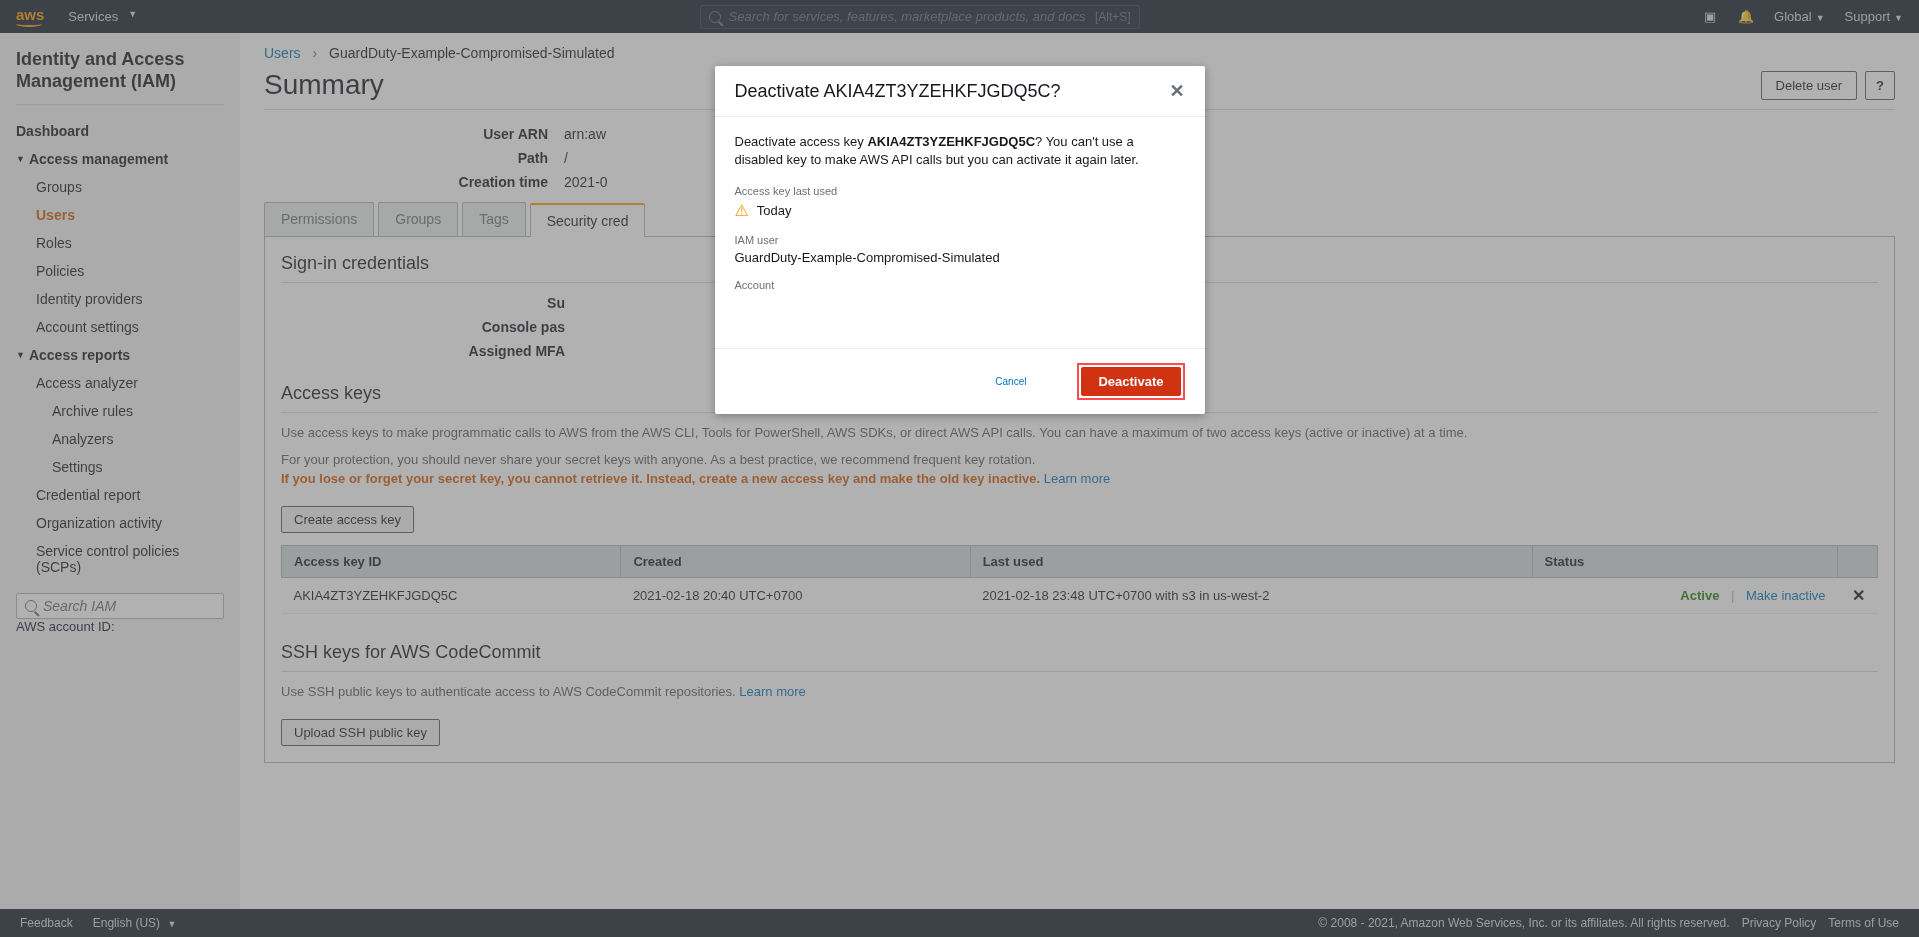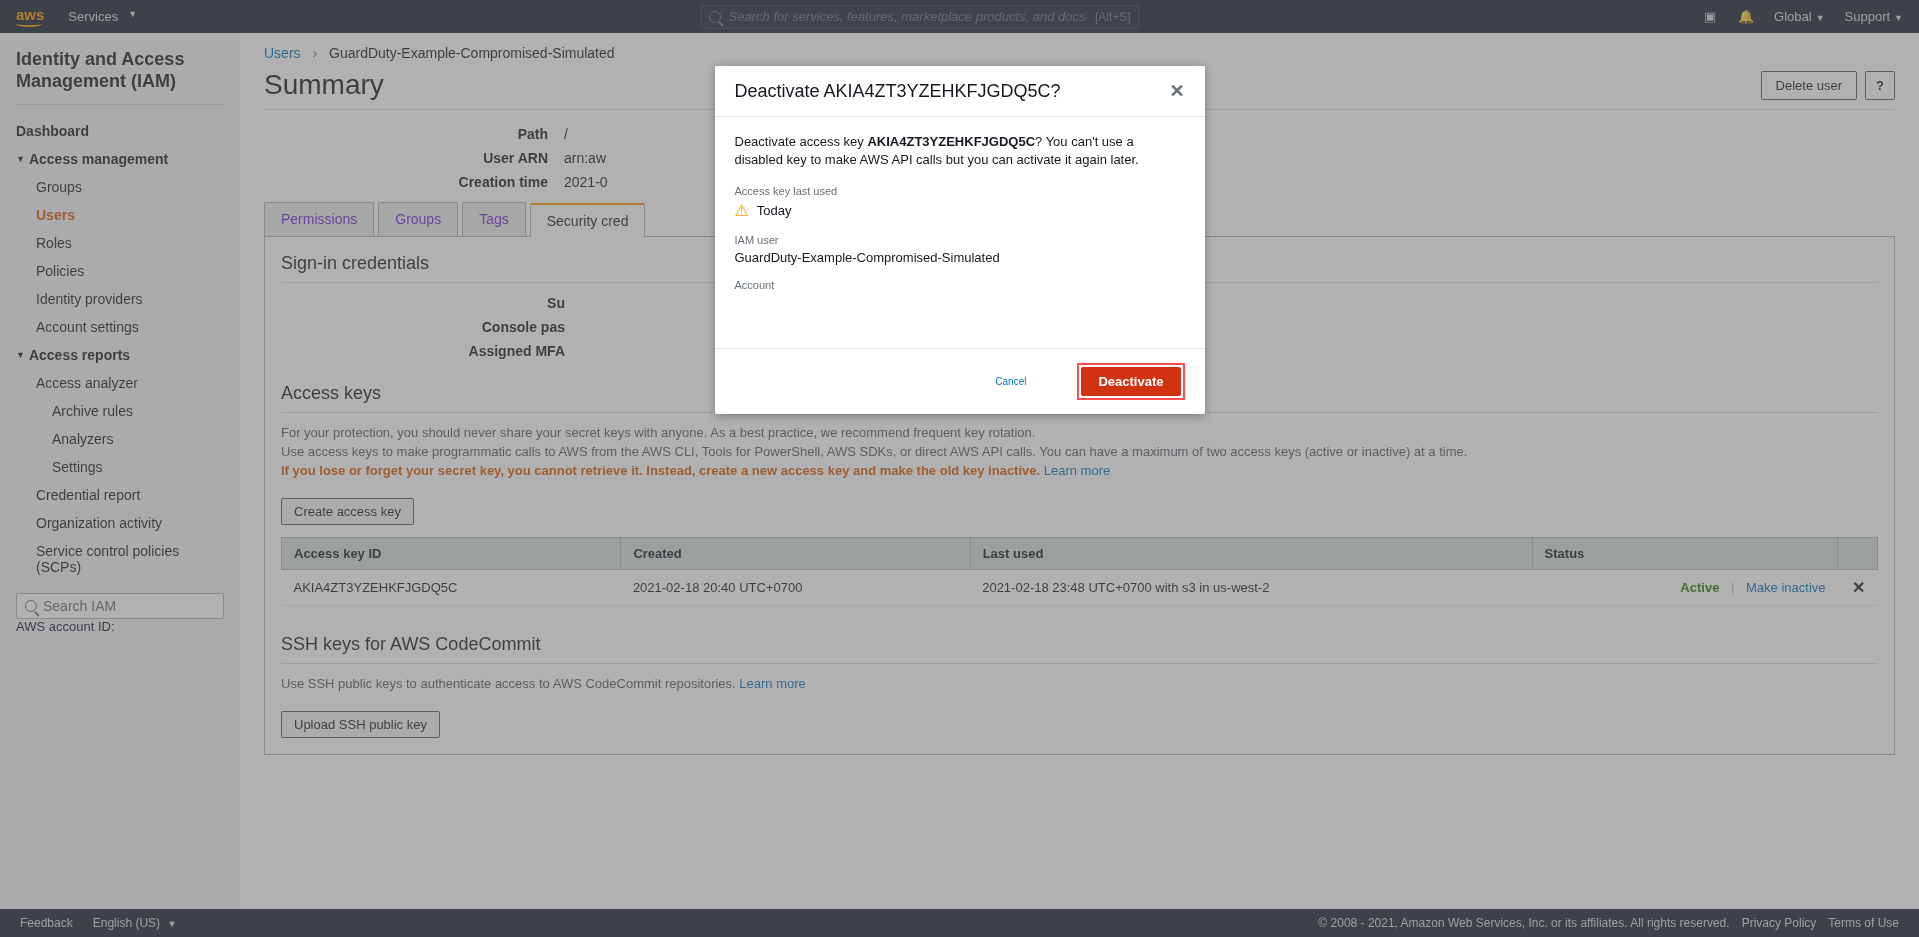--- a/index.html
+++ b/index.html
@@ -40,21 +40,21 @@
 .btn { background: #fff; border: 1px solid #545b64; border-radius: 2px; padding: 6px 14px; cursor: pointer; font-size: 13px; color: #16191f; }
 .btn.icon-only { padding: 6px 10px; font-weight: bold; }
 .btn.small { padding: 5px 12px; background: #f2f3f3; }
 .hr-full { border: none; border-top: 1px solid #d5dbdb; margin: 8px 0 16px; }
 
 .kv { display: flex; margin-bottom: 8px; font-size: 14px; }
 .kv .k { width: 300px; text-align: right; padding-right: 16px; font-weight: 700; }
 .kv .v { color: #16191f; }
 
 .tabs { display: flex; border-bottom: 1px solid #aab7b8; margin-top: 12px; }
-.tab { padding: 8px 16px; background: #eaeded; border: 1px solid #aab7b8; border-bottom: none; margin-right: 4px; cursor: pointer; font-size: 14px; color: #6d28d9; border-radius: 2px 2px 0 0; }
+.tab { padding: 8px 16px; background: #eaeded; border: 1px solid #aab7b8; border-bottom: none; margin-right: 4px; cursor: pointer; font-size: 14px; color: #737373; border-radius: 2px 2px 0 0; }
 .tab.active { background: #fff; border-top: 2px solid #ff9900; color: #16191f; position: relative; top: 1px; }
 
 .panel { border: 1px solid #aab7b8; border-top: none; padding: 16px; }
 .panel h3 { font-size: 18px; font-weight: 400; margin-bottom: 8px; }
 .panel .sub { font-size: 13px; color: #545b64; margin-bottom: 4px; }
 .panel .warn { color: #d45b07; font-weight: 700; }
 .panel .link { color: #0073bb; cursor: pointer; }
 .panel hr { border: none; border-top: 1px solid #d5dbdb; margin: 8px 0 12px; }
 
 table.data { width: 100%; border-collapse: collapse; margin-top: 12px; }
@@ -137,21 +137,21 @@
       </div>
     <div class="nav-item indent">Access analyzer</div>
     <div class="nav-item indent2">Archive rules</div>
     <div class="nav-item indent2">Analyzers</div>
     <div class="nav-item indent2">Settings</div>
     <div class="nav-item indent">Credential report</div>
     <div class="nav-item indent">Organization activity</div>
     <div class="nav-item indent">Service control policies (SCPs)</div>
     <div class="search-iam">
       <span class="mag"></span>
-      <span style="">Search IAM</span>
+      <span style="font-style:italic">Search IAM</span>
     </div>
     <div style="color:#0f172a;font-size:13px">AWS account ID:</div>
   </div>
 
   <div class="main">
     <div class="breadcrumb">
       <a>Users</a>
       <span class="sep">›</span>
       <span>GuardDuty-Example-Compromised-Simulated</span>
     </div>
@@ -159,26 +159,26 @@
     <div class="page-header">
       <h2>Summary</h2>
       <div class="actions">
         <button class="btn">Delete user</button>
         <button class="btn icon-only">?</button>
       </div>
     </div>
     <div class="hr-full"></div>
 
     <div class="kv">
+        <div class="k">User ARN</div>
+        <div class="v">arn:aw</div>
+      </div>
+    <div class="kv">
         <div class="k">Path</div>
         <div class="v">/</div>
-      </div>
-    <div class="kv">
-        <div class="k">User ARN</div>
-        <div class="v">arn:aw</div>
       </div>
     <div class="kv">
         <div class="k">Creation time</div>
         <div class="v">2021-0</div>
       </div>
 
     <div class="tabs">
       <div class="tab">Permissions</div>
       <div class="tab">Groups</div>
       <div class="tab">Tags</div>
@@ -193,22 +193,22 @@
         </div>
       <div class="kv">
           <div class="k">Console pas</div>
         </div>
       <div class="kv">
           <div class="k">Assigned MFA</div>
         </div>
 
       <h3 style="margin-top:24px">Access keys</h3>
       <hr>
+      <div class="sub">Use access keys to make programmatic calls to AWS from the AWS CLI, Tools for PowerShell, AWS SDKs, or direct AWS API calls. You can have a maximum of two access keys (active or inactive) at a time.</div>
       <div class="sub" style="margin-top:12px">For your protection, you should never share your secret keys with anyone. As a best practice, we recommend frequent key rotation.</div>
-      <div class="sub">Use access keys to make programmatic calls to AWS from the AWS CLI, Tools for PowerShell, AWS SDKs, or direct AWS API calls. You can have a maximum of two access keys (active or inactive) at a time.</div>
       <div class="sub"><span class="warn">If you lose or forget your secret key, you cannot retrieve it. Instead, create a new access key and make the old key inactive.</span> <span class="link">Learn more</span></div>
       <button class="btn small" style="margin-top:16px">Create access key</button>
 
       <table class="data">
         <thead>
             <tr>
           <th>Access key ID</th>
           <th>Created</th>
           <th>Last used</th>
           <th>Status</th>

